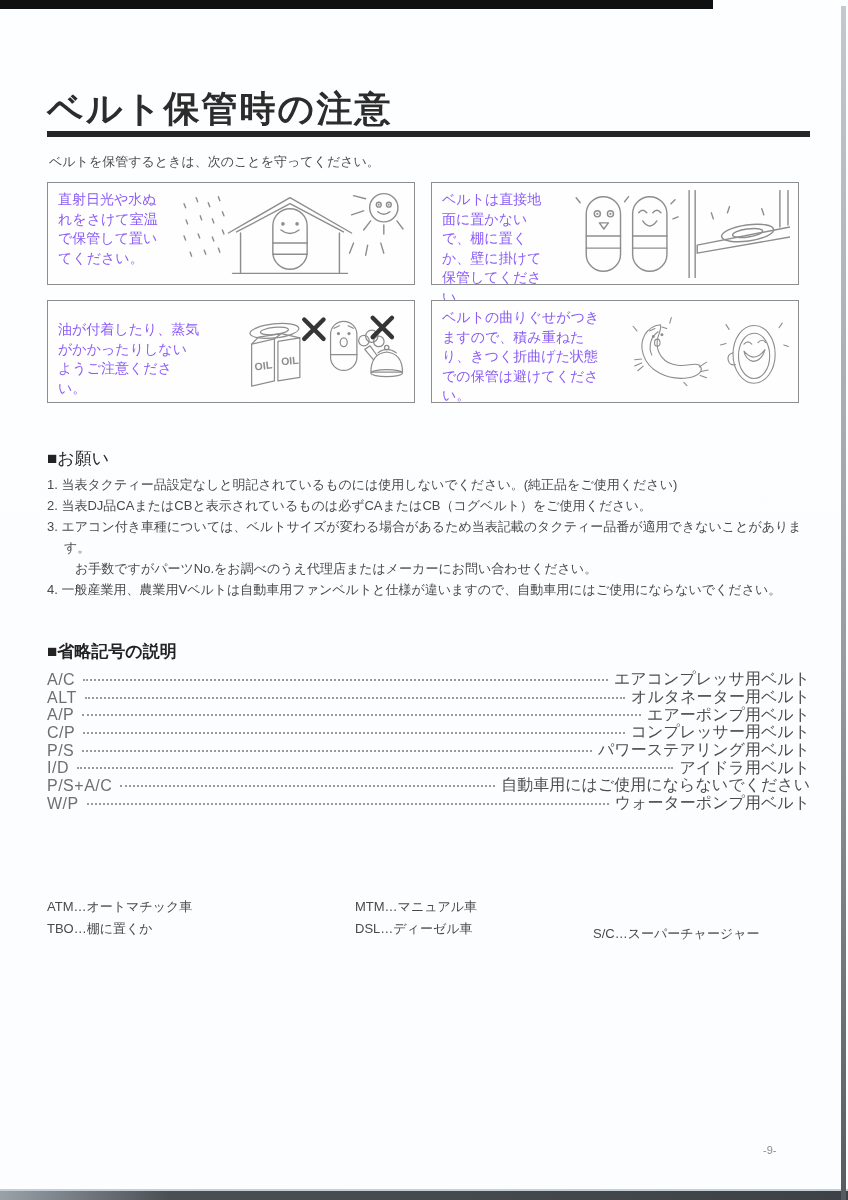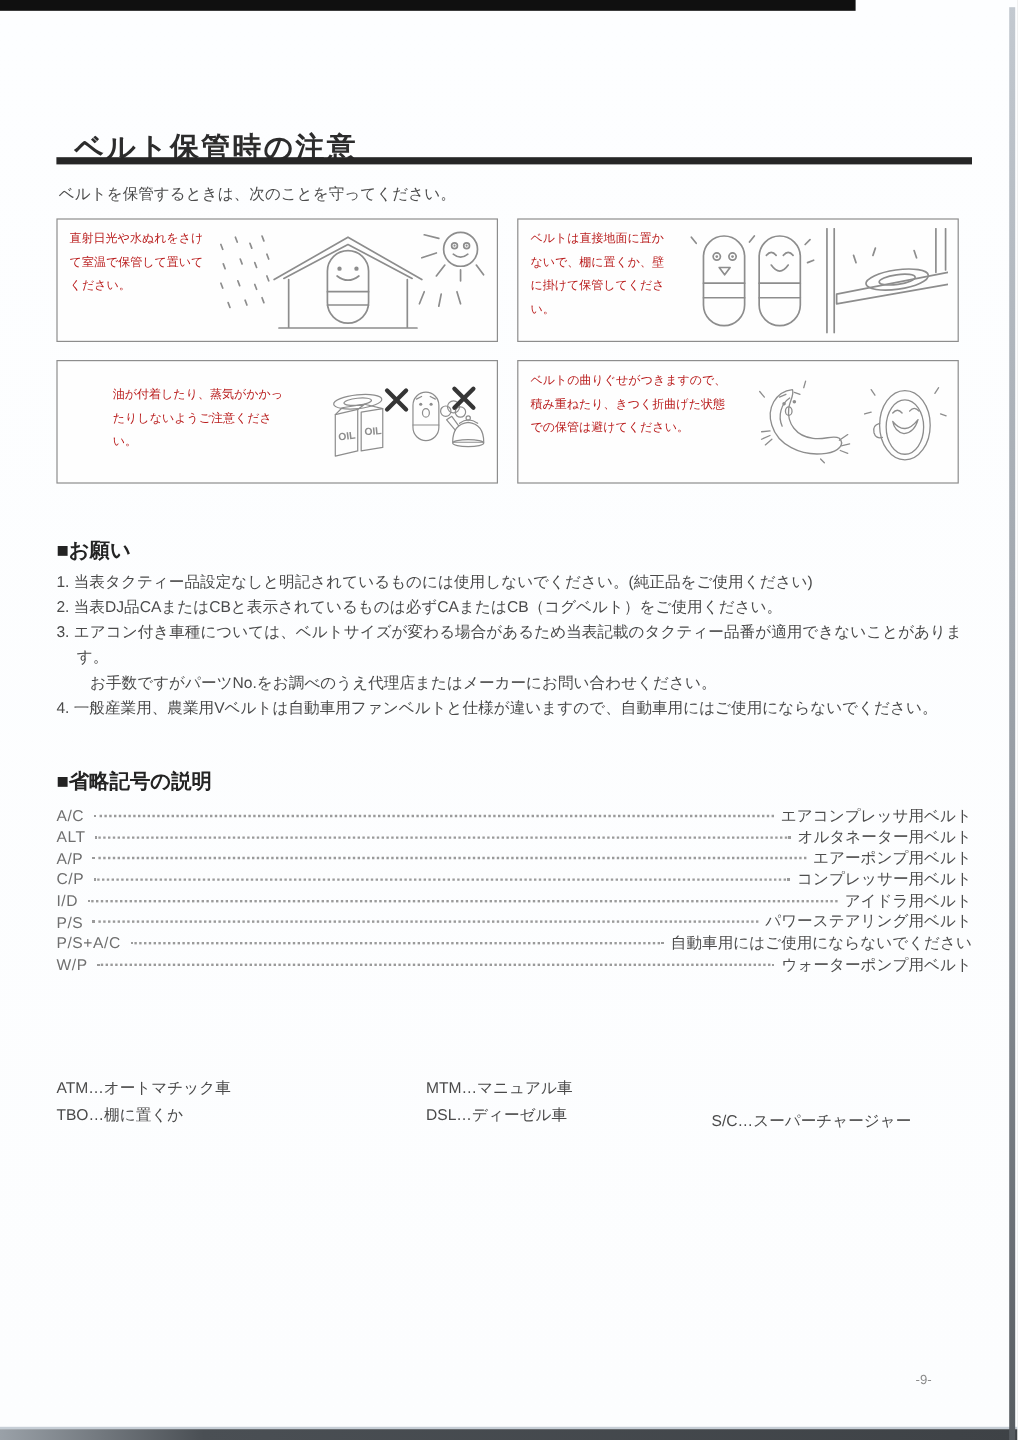--- a/index.html
+++ b/index.html
@@ -11,48 +11,48 @@
   }
   
   .top-bar{position:absolute;top:0;left:0;width:713px;height:9px;background:#101010;}
   .edge-right{position:absolute;top:6px;right:2px;width:5px;height:1194px;
     background:linear-gradient(180deg,#c3c9d0 0%,#969ca3 55%,#565b60 100%);}
   .edge-bottom-line{position:absolute;left:0;bottom:9px;width:100%;height:2px;background:#c6ced6;}
   .edge-bottom{position:absolute;left:0;bottom:0;width:100%;height:9px;
     background:linear-gradient(90deg,#9aa1a8 0%,#4a4f54 20%,#3e4246 100%);}
   .content{position:absolute;left:47px;top:0;width:763px;}
   
-  .title{position:absolute;top:92px;left:0;font-size:24px;line-height:34px;font-weight:bold;
-    color:#2c2c2c;letter-spacing:2px;margin:15px;}
+  .title{position:absolute;top:92px;left:0;font-size:36px;line-height:34px;font-weight:bold;
+    color:#2c2c2c;letter-spacing:2px;margin:0;}
   .title-rule{position:absolute;top:131px;left:0;width:763px;height:6px;background:#262626;}
   .intro{position:absolute;top:153px;left:2px;font-size:13px;color:#4c4c4c;}
   
   .pgrid{position:absolute;top:182px;left:0;width:763px;display:grid;
     grid-template-columns:368px 368px;column-gap:16px;row-gap:15px;grid-auto-rows:103px;}
   .pbox{border:1px solid #8d8d8d;box-sizing:border-box;display:flex;gap:6px;
     padding:7px 8px 6px 10px;background:#fefefe;}
-  .pbox-text{font-size:10px;line-height:19.5px;color:#b91c1c;}
+  .pbox-text{font-size:14px;line-height:19.5px;color:#8b5cf6;}
   .pbox:nth-child(1) .pbox-text,.pbox:nth-child(2) .pbox-text{width:112px;}
-  .pbox:nth-child(3) .pbox-text{width:142px;margin-top:12px;margin-left:36px;}
+  .pbox:nth-child(3) .pbox-text{width:142px;margin-top:12px;}
   .pbox:nth-child(4) .pbox-text{width:164px;}
   .pbox svg{flex:1;height:100%;}
   .art{stroke:#8d8d8d;fill:none;stroke-width:1.4;stroke-linecap:round;stroke-linejoin:round;}
   .art .fillg{fill:#8d8d8d;stroke:none;}
   .art .xmark{stroke:#353535;stroke-width:5;}
   .art .oiltxt{fill:#8d8d8d;stroke:none;font-size:12px;font-weight:bold;
     font-family:"Liberation Sans",sans-serif;}
   
-  .req-heading{position:absolute;top:447px;left:0;margin:0;font-size:17px;font-weight:bold;color:#232323;}
+  .req-heading{position:absolute;top:447px;left:0;margin:0;font-size:17px;font-weight:normal;color:#232323;}
   .req-list{position:absolute;top:474px;left:0;width:763px;font-size:13px;line-height:21px;color:#4a4a4a;}
   .req-item{padding-left:17px;text-indent:-17px;}
   .req-cont{padding-left:28px;}
   
   .abbr-heading{position:absolute;top:640px;left:0;margin:0;font-size:17px;font-weight:bold;color:#232323;}
   .abbr-list{position:absolute;top:671px;left:0;width:763px;}
-  .abbr-row{display:flex;align-items:center;height:17.7px;font-size:13px;}
+  .abbr-row{display:flex;align-items:center;height:17.7px;font-size:16px;}
   .abbr-code{color:#6f6f6f;letter-spacing:0.5px;}
   .abbr-dots{flex:1;margin:0 6px 0 8px;border-bottom:2px dotted #9a9a9a;height:0;}
   .abbr-desc{color:#4d4d4d;}
   
   .veh{position:absolute;top:896px;font-size:13px;line-height:22px;color:#4a4a4a;}
   .veh.c1{left:0;} .veh.c2{left:286px;margin-left:22px;} .veh.c3{left:546px;margin-top:27px;}
   
   .page-num{position:absolute;top:1144px;left:763px;font-size:11px;color:#8b8b8b;}
 </style>
 </head>
@@ -192,28 +192,28 @@
           <span class="abbr-code">A/P</span>
           <span class="abbr-dots"></span>
           <span class="abbr-desc">エアーポンプ用ベルト</span>
         </div>
       <div class="abbr-row">
           <span class="abbr-code">C/P</span>
           <span class="abbr-dots"></span>
           <span class="abbr-desc">コンプレッサー用ベルト</span>
         </div>
       <div class="abbr-row">
+          <span class="abbr-code">P/S</span>
+          <span class="abbr-dots"></span>
+          <span class="abbr-desc">パワーステアリング用ベルト</span>
+        </div>
+      <div class="abbr-row">
           <span class="abbr-code">I/D</span>
           <span class="abbr-dots"></span>
           <span class="abbr-desc">アイドラ用ベルト</span>
-        </div>
-      <div class="abbr-row">
-          <span class="abbr-code">P/S</span>
-          <span class="abbr-dots"></span>
-          <span class="abbr-desc">パワーステアリング用ベルト</span>
         </div>
       <div class="abbr-row">
           <span class="abbr-code">P/S+A/C</span>
           <span class="abbr-dots"></span>
           <span class="abbr-desc">自動車用にはご使用にならないでください</span>
         </div>
       <div class="abbr-row">
           <span class="abbr-code">W/P</span>
           <span class="abbr-dots"></span>
           <span class="abbr-desc">ウォーターポンプ用ベルト</span>

